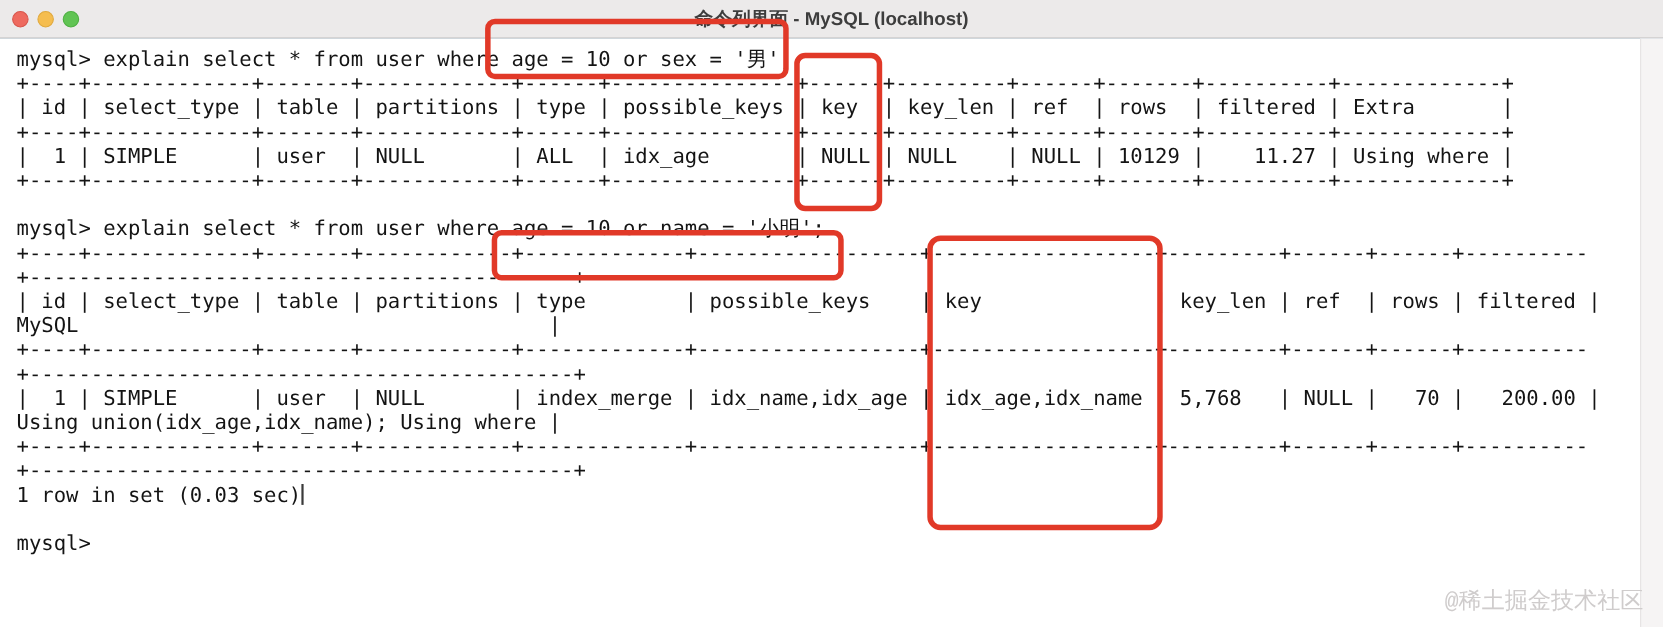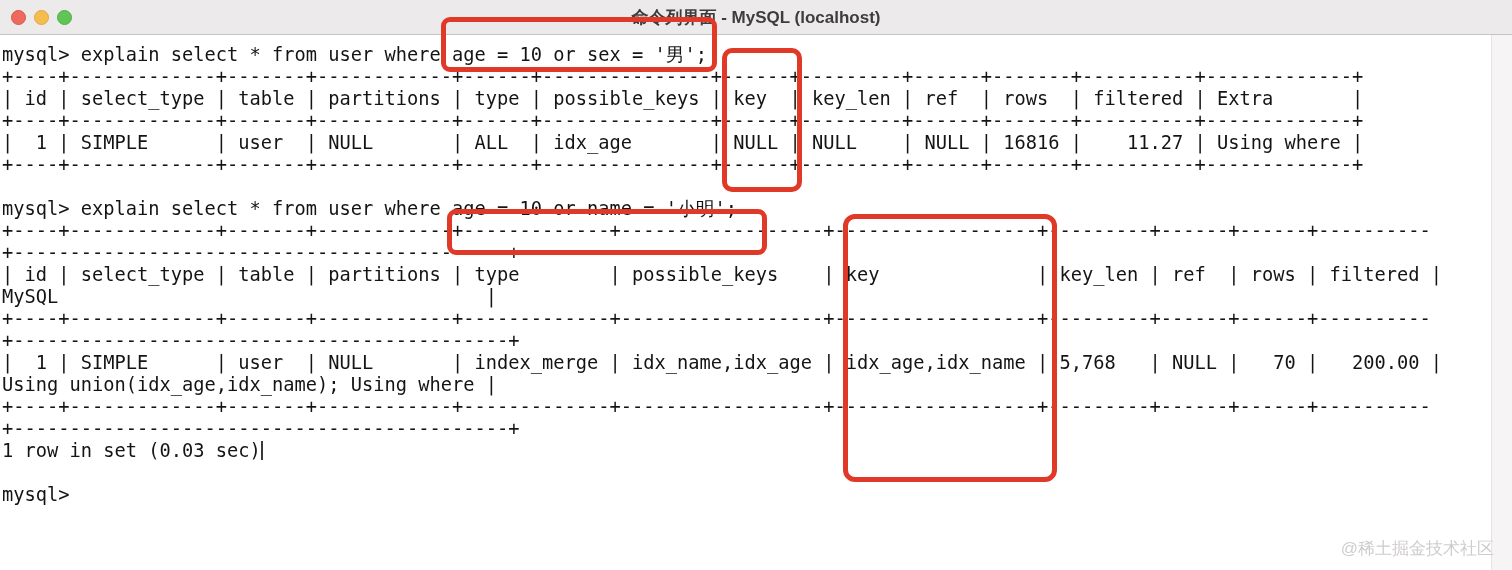--- a/index.html
+++ b/index.html
@@ -10,30 +10,30 @@
   .titlebar{position:absolute;top:0;left:0;right:0;height:34px;background:#eceaea;border-bottom:1px solid #c6c3c3;text-align:center;}
   .title{display:inline-block;margin-top:6px;font-size:17px;font-weight:bold;color:#3d3d3d;font-family:"Liberation Sans",sans-serif;}
   .lights{position:absolute;top:10px;left:11px;display:flex;gap:8px;}
   .light{width:15px;height:15px;border-radius:50%;}
   .light.close{background:#ee6a5f;border:1px solid #d9564c;box-sizing:border-box;}
   .light.min{background:#f5bd4f;border:1px solid #e0a93e;box-sizing:border-box;}
   .light.max{background:#61c454;border:1px solid #4fb043;box-sizing:border-box;}
 
   
   .terminal{position:absolute;top:35px;left:0;right:0;bottom:0;background:#ffffff;
-            padding:9px 0 0 2px;color:#141414;
+            padding:9px 0 0 15px;color:#141414;
             font-family:"DejaVu Sans Mono",monospace;font-size:18.7px;line-height:22px;overflow:hidden;}
   .line{height:22px;white-space:pre;overflow:hidden;}
   .cursor{display:inline-block;width:2px;height:19px;background:#3a3a3a;vertical-align:-3px;}
 
   
   .scrollbar{position:absolute;top:35px;right:0;bottom:0;width:20px;background:#f6f4f4;border-left:1px solid #e6e3e3;}
 
   
-  .watermark{position:absolute;right:18px;bottom:10px;font-size:17px;color:#cfcccc;font-family:Liberation Sans, sans-serif;}
+  .watermark{position:absolute;right:18px;bottom:10px;font-size:21px;color:#cfcccc;font-family:Liberation Mono, monospace;}
 
   
   .anno{position:absolute;border:5px solid #e13928;box-sizing:border-box;background:transparent;}
   .anno.sex  {left:441px;top:17px; width:276px;height:55px; border-radius:9px;}
   .anno.key1 {left:722px;top:48px; width:80px; height:144px;border-radius:10px;}
   .anno.name {left:447px;top:209px;width:320px;height:46px; border-radius:9px;}
   .anno.key2 {left:843px;top:214px;width:214px;height:268px;border-radius:12px;}
 </style>
 </head>
 <body>
@@ -47,21 +47,21 @@
       <div class="light max"></div>
     </div>
     <div class="title">命令列界面 - MySQL (localhost)</div>
   </div>
 
   <div class="terminal">
     <div class="line">mysql&gt; explain select * from user where age = 10 or sex = '男';</div>
     <div class="line">+----+-------------+-------+------------+------+---------------+------+---------+------+-------+----------+-------------+</div>
     <div class="line">| id | select_type | table | partitions | type | possible_keys | key  | key_len | ref  | rows  | filtered | Extra       |</div>
     <div class="line">+----+-------------+-------+------------+------+---------------+------+---------+------+-------+----------+-------------+</div>
-    <div class="line">|  1 | SIMPLE      | user  | NULL       | ALL  | idx_age       | NULL | NULL    | NULL | 16816 |    11.27 | Using where |</div>
+    <div class="line">|  1 | SIMPLE      | user  | NULL       | ALL  | idx_age       | NULL | NULL    | NULL | 10129 |    11.27 | Using where |</div>
     <div class="line">+----+-------------+-------+------------+------+---------------+------+---------+------+-------+----------+-------------+</div>
     <div class="line"></div>
     <div class="line">mysql&gt; explain select * from user where age = 10 or name = '小明';</div>
     <div class="line">+----+-------------+-------+------------+-------------+------------------+------------------+---------+------+------+----------</div>
     <div class="line">+--------------------------------------------+</div>
     <div class="line">| id | select_type | table | partitions | type        | possible_keys    | key              | key_len | ref  | rows | filtered |</div>
     <div class="line">MySQL                                      |</div>
     <div class="line">+----+-------------+-------+------------+-------------+------------------+------------------+---------+------+------+----------</div>
     <div class="line">+--------------------------------------------+</div>
     <div class="line">|  1 | SIMPLE      | user  | NULL       | index_merge | idx_name,idx_age | idx_age,idx_name | 5,768   | NULL |   70 |   200.00 |</div>

